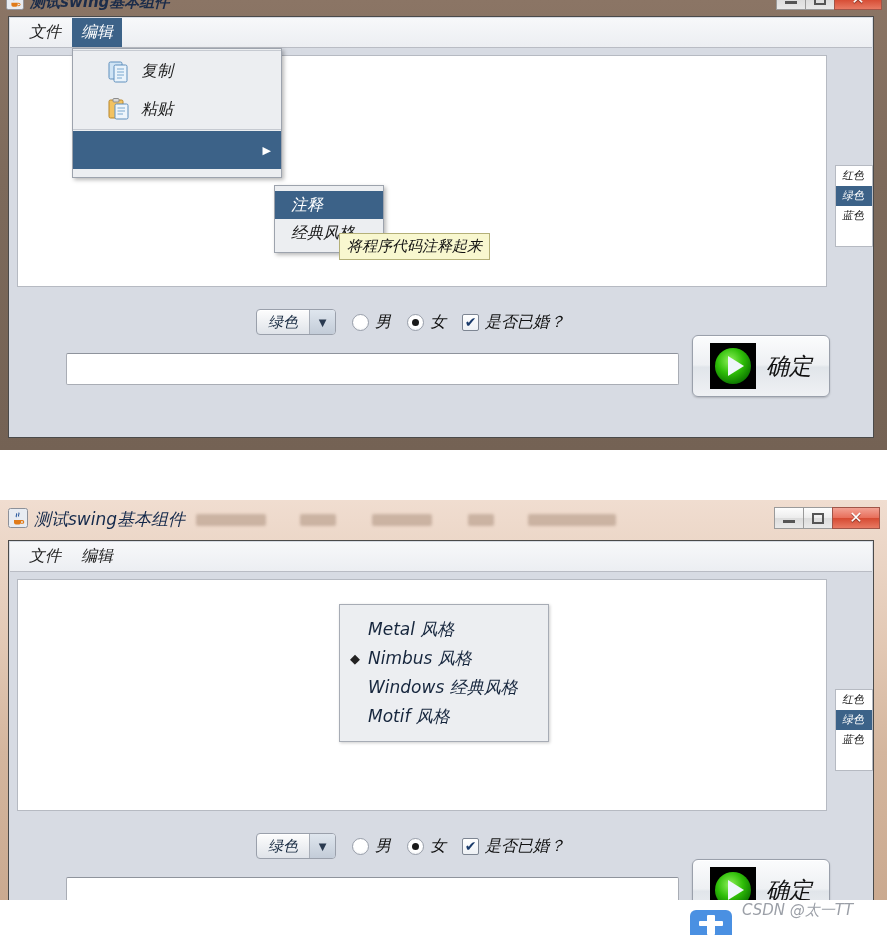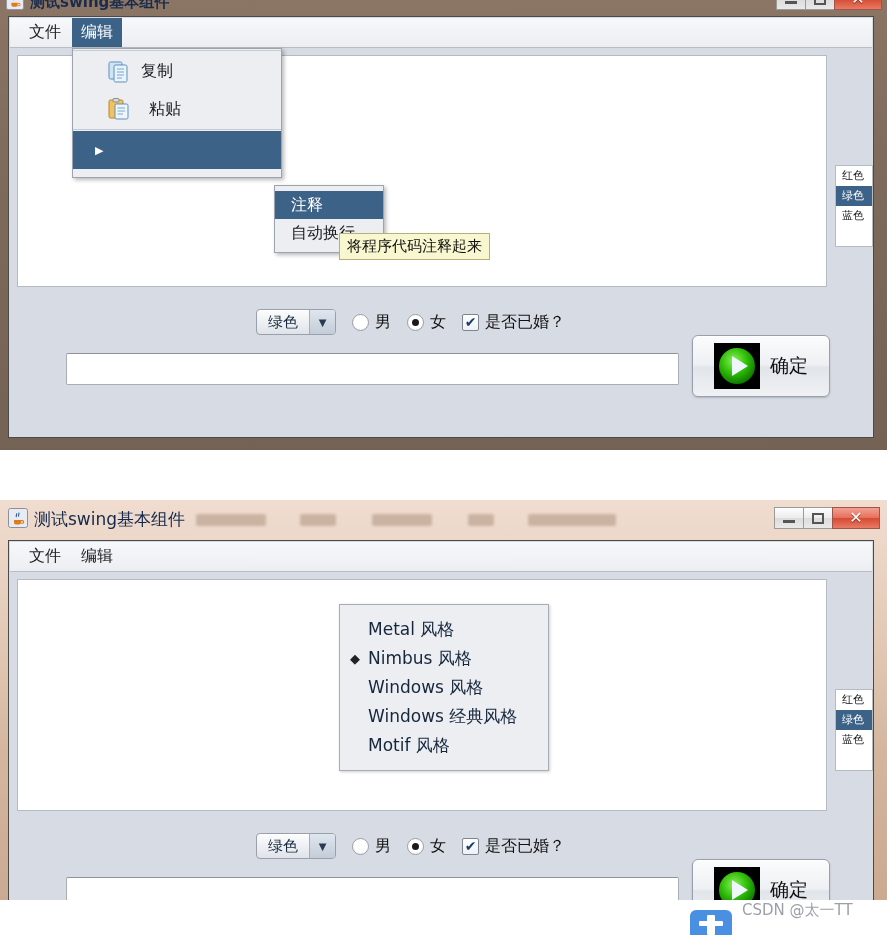--- a/index.html
+++ b/index.html
@@ -3,21 +3,21 @@
 <meta charset="utf-8">
 <style>
   * { box-sizing: border-box; }
   html, body {
     margin: 0; padding: 0;
     width: 887px; height: 935px;
     background: #ffffff;
     font-family: "DejaVu Sans", "Liberation Sans", sans-serif;
     overflow: hidden;
   }
-  .page { position: relative; width: 887px; height: 935px; background: #fff; }
+  .page { position: relative; width: 887px; height: 935px; background: #fff; font-style: italic; }
 
   
   .win { position: absolute; background: #7c6a5c; }
 
   
   #win1 {
     left: 0; top: 0; width: 887px; height: 450px;
     background: linear-gradient(to bottom, #8b7565 0%, #7d6a5b 40%, #746254 100%);
   }
   #win1-title {
@@ -148,34 +148,34 @@
   }
   
   .okbtn {
     position: absolute;
     border: 1px solid #9aa0ab; border-radius: 6px;
     background: linear-gradient(to bottom, #fbfcfd 0%, #eef0f3 48%, #e1e5ea 52%, #eff1f4 100%);
     box-shadow: inset 0 1px 0 #fff, 0 1px 2px rgba(0,0,0,.18);
     display: flex; align-items: center; justify-content: center;
   }
   .okbtn .play-wrap { width: 46px; height: 46px; background: #000; display:flex; align-items:center; justify-content:center; }
-  .okbtn .oklabel { font-size: 19px; color: #111; margin-left: 10px; }
+  .okbtn .oklabel { font-size: 23px; color: #111; margin-left: 10px; }
 
   
   .popup {
     position: absolute;
     background: #eceef1;
     border: 1px solid #9da3ad;
     box-shadow: 2px 2px 4px rgba(0,0,0,.28);
     z-index: 50;
   }
   .mi {
     display: flex; align-items: center;
     height: 38px; padding: 0 10px;
-    font-size: 16px; color: #1a1a1a; white-space: nowrap;
+    font-size: 16px; color: #1a1a1a; white-space: nowrap; justify-content: flex-end;
   }
   .mi.sel { background: #3c6288; color: #ffffff; }
   .mi .mtext { flex: 1; }
   .msep { height: 1px; background: #c6cad1; margin: 1px 0; }
   .micon { width: 26px; height: 26px; margin-right: 8px; flex: 0 0 26px; }
   .marrow { margin-left: 12px; font-size: 11px; }
 
   .tooltip {
     position: absolute;
     background: #f8f7cf; border: 1px solid #b4b078;
@@ -307,21 +307,21 @@
             <rect x="7" y="7" width="13" height="17" rx="1.5" fill="#e9f3fb" stroke="#5f8fbd"></rect>
             <g stroke="#7aa8cf" stroke-width="1">
                 <line x1="10" y1="11" x2="17" y2="11"></line>
                 <line x1="10" y1="14" x2="17" y2="14"></line>
                 <line x1="10" y1="17" x2="17" y2="17"></line>
                 <line x1="10" y1="20" x2="15" y2="20"></line>
               </g>
           </svg>
           <span class="mtext">复制</span>
         </div>
-        <div class="mi" style="padding-left:34px;gap:8px;">
+        <div class="mi" style="padding-left:34px;">
           <svg class="micon" viewBox="0 0 26 26">
             <rect x="2" y="4" width="14" height="18" rx="1.5" fill="#f2c261" stroke="#b8862a"></rect>
             <rect x="6" y="2.5" width="6" height="3.5" rx="1" fill="#d9d9d9" stroke="#8d8d8d"></rect>
             <rect x="8" y="8" width="13" height="15" rx="1.5" fill="#eef5fb" stroke="#5f8fbd"></rect>
             <g stroke="#7aa8cf" stroke-width="1">
                 <line x1="10.5" y1="12" x2="18" y2="12"></line>
                 <line x1="10.5" y1="15" x2="18" y2="15"></line>
                 <line x1="10.5" y1="18" x2="16" y2="18"></line>
               </g>
           </svg>
@@ -333,21 +333,21 @@
         </div>
         <div style="height:8px;"></div>
       </div>
 
       <div class="popup" style="left:265px; top:168px; width:110px;">
         <div style="height:5px;"></div>
         <div class="mi sel" style="height:28px; padding-left:16px;">
           <span class="mtext">注释</span>
         </div>
         <div class="mi" style="height:28px; padding-left:16px;">
-          <span class="mtext">自动换行</span>
+          <span class="mtext">经典风格</span>
         </div>
         <div style="height:5px;"></div>
       </div>
 
       <div class="tooltip" style="left:312px; top:216px;margin-left:18px;">将程序代码注释起来</div>
 
     </div>
   </div>
 
   <div class="win" id="win2">
@@ -402,24 +402,20 @@
         <div class="sitem">
           <span class="sdiamond"></span>
           <span>Metal 风格</span>
         </div>
         <div class="sitem">
           <span class="sdiamond">◆</span>
           <span>Nimbus 风格</span>
         </div>
         <div class="sitem">
           <span class="sdiamond"></span>
-          <span>Windows 风格</span>
-        </div>
-        <div class="sitem">
-          <span class="sdiamond"></span>
           <span>Windows 经典风格</span>
         </div>
         <div class="sitem">
           <span class="sdiamond"></span>
           <span>Motif 风格</span>
         </div>
       </div>
 
       <div class="formrow" style="left:247px; top:292px;">
         <div class="combo">

